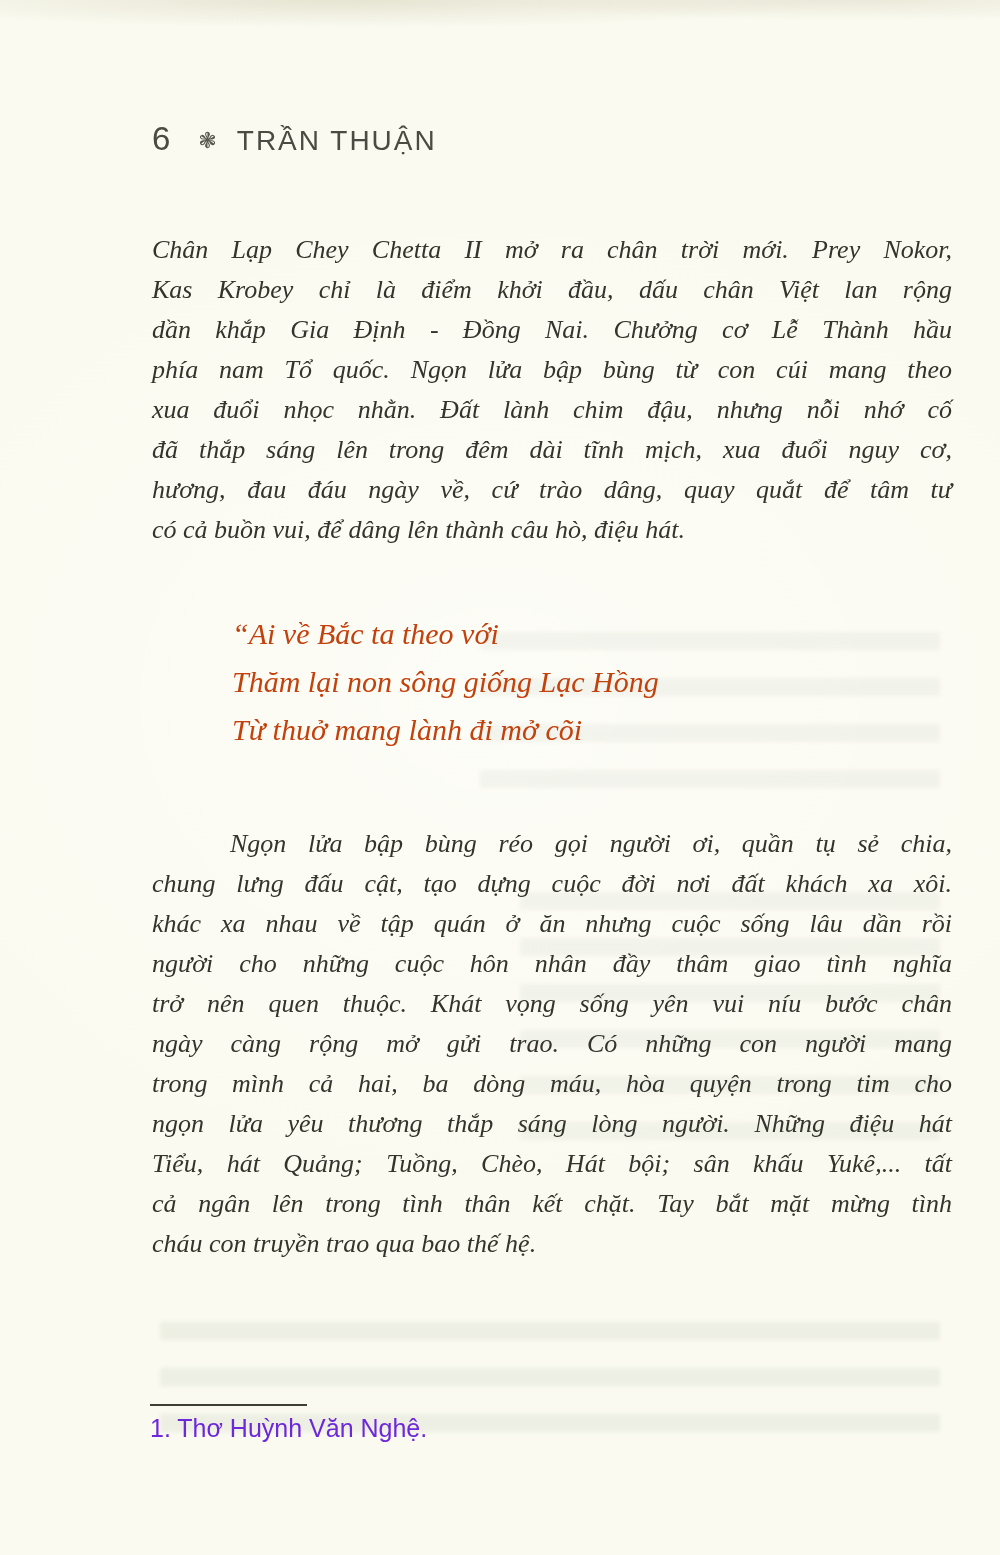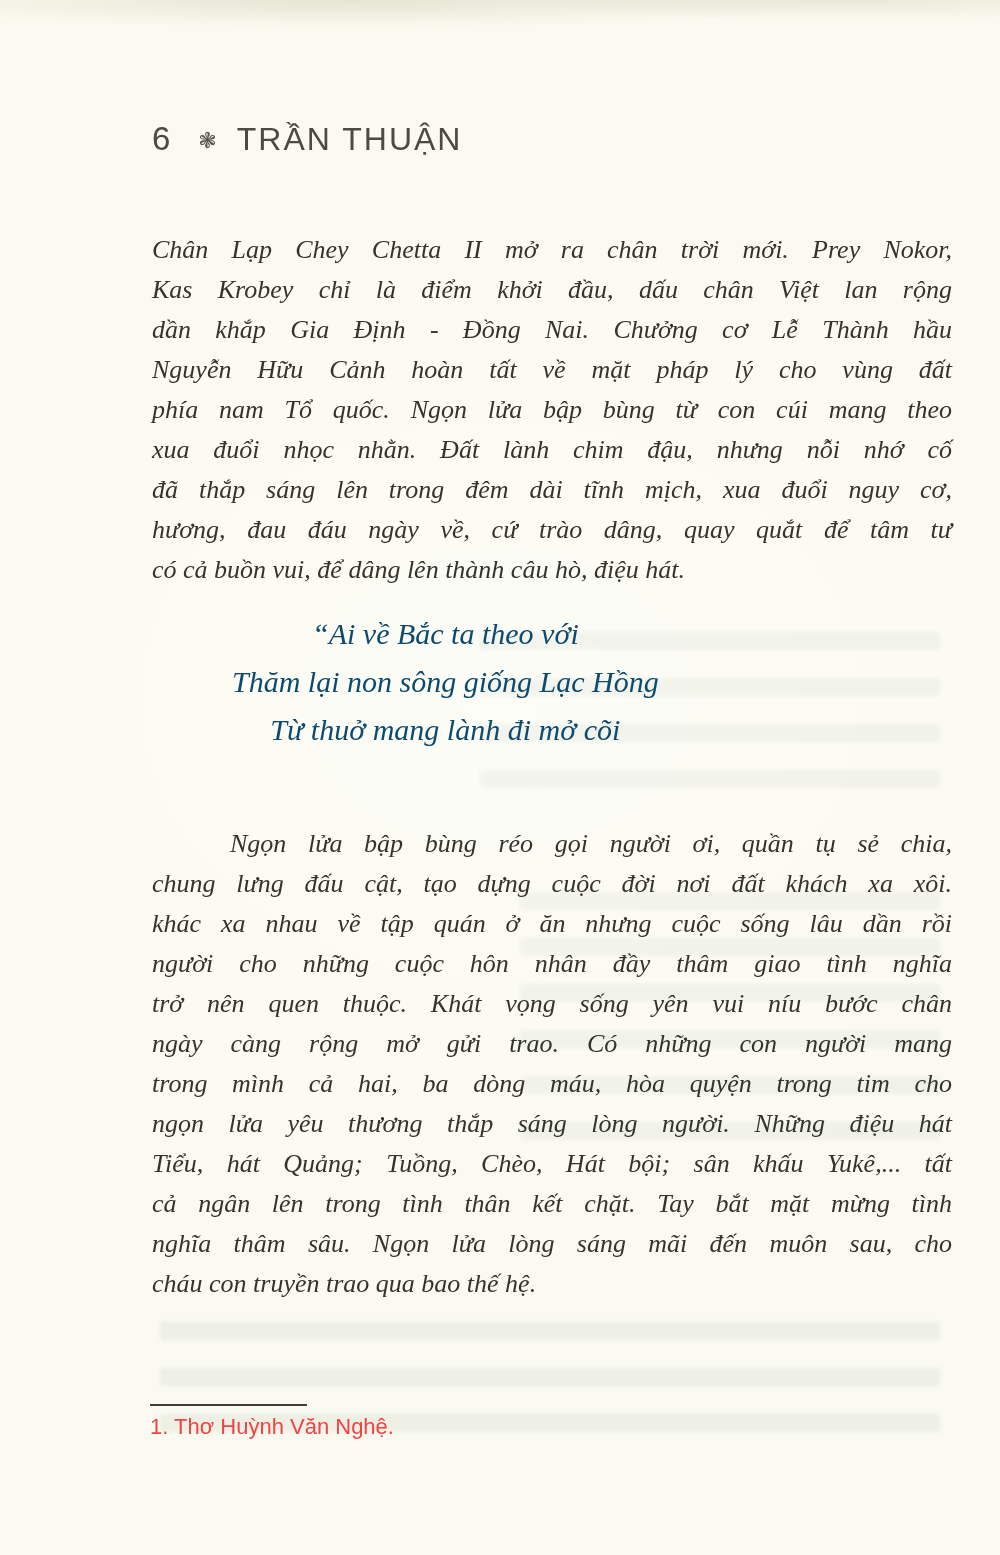--- a/index.html
+++ b/index.html
@@ -34,46 +34,45 @@
   .bleed3 { left: 160px; top: 1310px; width: 780px; height: 130px; opacity: 0.07; }
 
   .running-head {
     position: absolute; left: 152px; top: 120px;
     display: flex; align-items: baseline;
     font-family: "Liberation Sans", "DejaVu Sans", sans-serif;
     color: #4b4b43;
   }
   .running-head .pagenum { font-size: 33px; }
   .running-head .sep { font-size: 22px; margin: 0 20px 0 28px; color: #57574d; position: relative; top: -2px; }
-  .running-head .author { font-size: 32px; letter-spacing: 2px; }
+  .running-head .author { font-size: 28px; letter-spacing: 2px; }
 
   .textblock { position: absolute; left: 152px; width: 800px; font-size: 26px; line-height: 40px; font-style: italic; }
   .textblock .line { text-align: justify; text-align-last: justify; white-space: nowrap; }
   .textblock .line:last-child { text-align-last: left; }
   .para1 { top: 230px; }
   .para2 { top: 824px; }
   .para2 .line:first-child { text-indent: 78px; }
 
   .poem {
     position: absolute; left: 232px; top: 610px;
     font-style: italic; font-size: 30px; line-height: 48px;
-    color: #0c4a6e;
-    text-align: center;
+    color: #c2410c;
   }
   .poem sup { font-style: normal; font-size: 17px; letter-spacing: 1px; }
 
   .footnote-rule {
     position: absolute; left: 150px; top: 1404px;
     width: 157px; height: 0;
     border-top: 2px solid #3e3e36;
   }
   .footnote {
     position: absolute; left: 150px; top: 1414px;
     font-family: "Liberation Sans", "DejaVu Sans", sans-serif;
-    font-size: 22px; color: #ef4444;
+    font-size: 25px; color: #6d28d9;
   }
 </style>
 </head>
 <body>
 
 <div class="page">
 
   <div class="bleed bleed1"></div>
   <div class="bleed bleed2"></div>
   <div class="bleed bleed3"></div>
@@ -81,21 +80,20 @@
   <div class="running-head">
     <span class="pagenum">6</span>
     <span class="sep">❃</span>
     <span class="author">TRẦN THUẬN</span>
   </div>
 
   <div class="textblock para1">
       <div class="line">Chân Lạp Chey Chetta II mở ra chân trời mới. Prey Nokor,</div>
       <div class="line">Kas Krobey chỉ là điểm khởi đầu, dấu chân Việt lan rộng</div>
       <div class="line">dần khắp Gia Định - Đồng Nai. Chưởng cơ Lễ Thành hầu</div>
-      <div class="line">Nguyễn Hữu Cảnh hoàn tất về mặt pháp lý cho vùng đất</div>
       <div class="line">phía nam Tổ quốc. Ngọn lửa bập bùng từ con cúi mang theo</div>
       <div class="line">xua đuổi nhọc nhằn. Đất lành chim đậu, nhưng nỗi nhớ cố</div>
       <div class="line">đã thắp sáng lên trong đêm dài tĩnh mịch, xua đuổi nguy cơ,</div>
       <div class="line">hương, đau đáu ngày về, cứ trào dâng, quay quắt để tâm tư</div>
       <div class="line">có cả buồn vui, để dâng lên thành câu hò, điệu hát.</div>
     </div>
 
   <div class="poem">
     <div class="poem-lines">
         <div class="line">“Ai về Bắc ta theo với</div>
@@ -108,20 +106,19 @@
       <div class="line">Ngọn lửa bập bùng réo gọi người ơi, quần tụ sẻ chia,</div>
       <div class="line">chung lưng đấu cật, tạo dựng cuộc đời nơi đất khách xa xôi.</div>
       <div class="line">khác xa nhau về tập quán ở ăn nhưng cuộc sống lâu dần rồi</div>
       <div class="line">người cho những cuộc hôn nhân đầy thâm giao tình nghĩa</div>
       <div class="line">trở nên quen thuộc. Khát vọng sống yên vui níu bước chân</div>
       <div class="line">ngày càng rộng mở gửi trao. Có những con người mang</div>
       <div class="line">trong mình cả hai, ba dòng máu, hòa quyện trong tim cho</div>
       <div class="line">ngọn lửa yêu thương thắp sáng lòng người. Những điệu hát</div>
       <div class="line">Tiểu, hát Quảng; Tuồng, Chèo, Hát bội; sân khấu Yukê,... tất</div>
       <div class="line">cả ngân lên trong tình thân kết chặt. Tay bắt mặt mừng tình</div>
-      <div class="line">nghĩa thâm sâu. Ngọn lửa lòng sáng mãi đến muôn sau, cho</div>
       <div class="line">cháu con truyền trao qua bao thế hệ.</div>
     </div>
 
   <div class="footnote-rule"></div>
   <div class="footnote">1. Thơ Huỳnh Văn Nghệ.</div>
 
 </div>
 
 </body></html>

